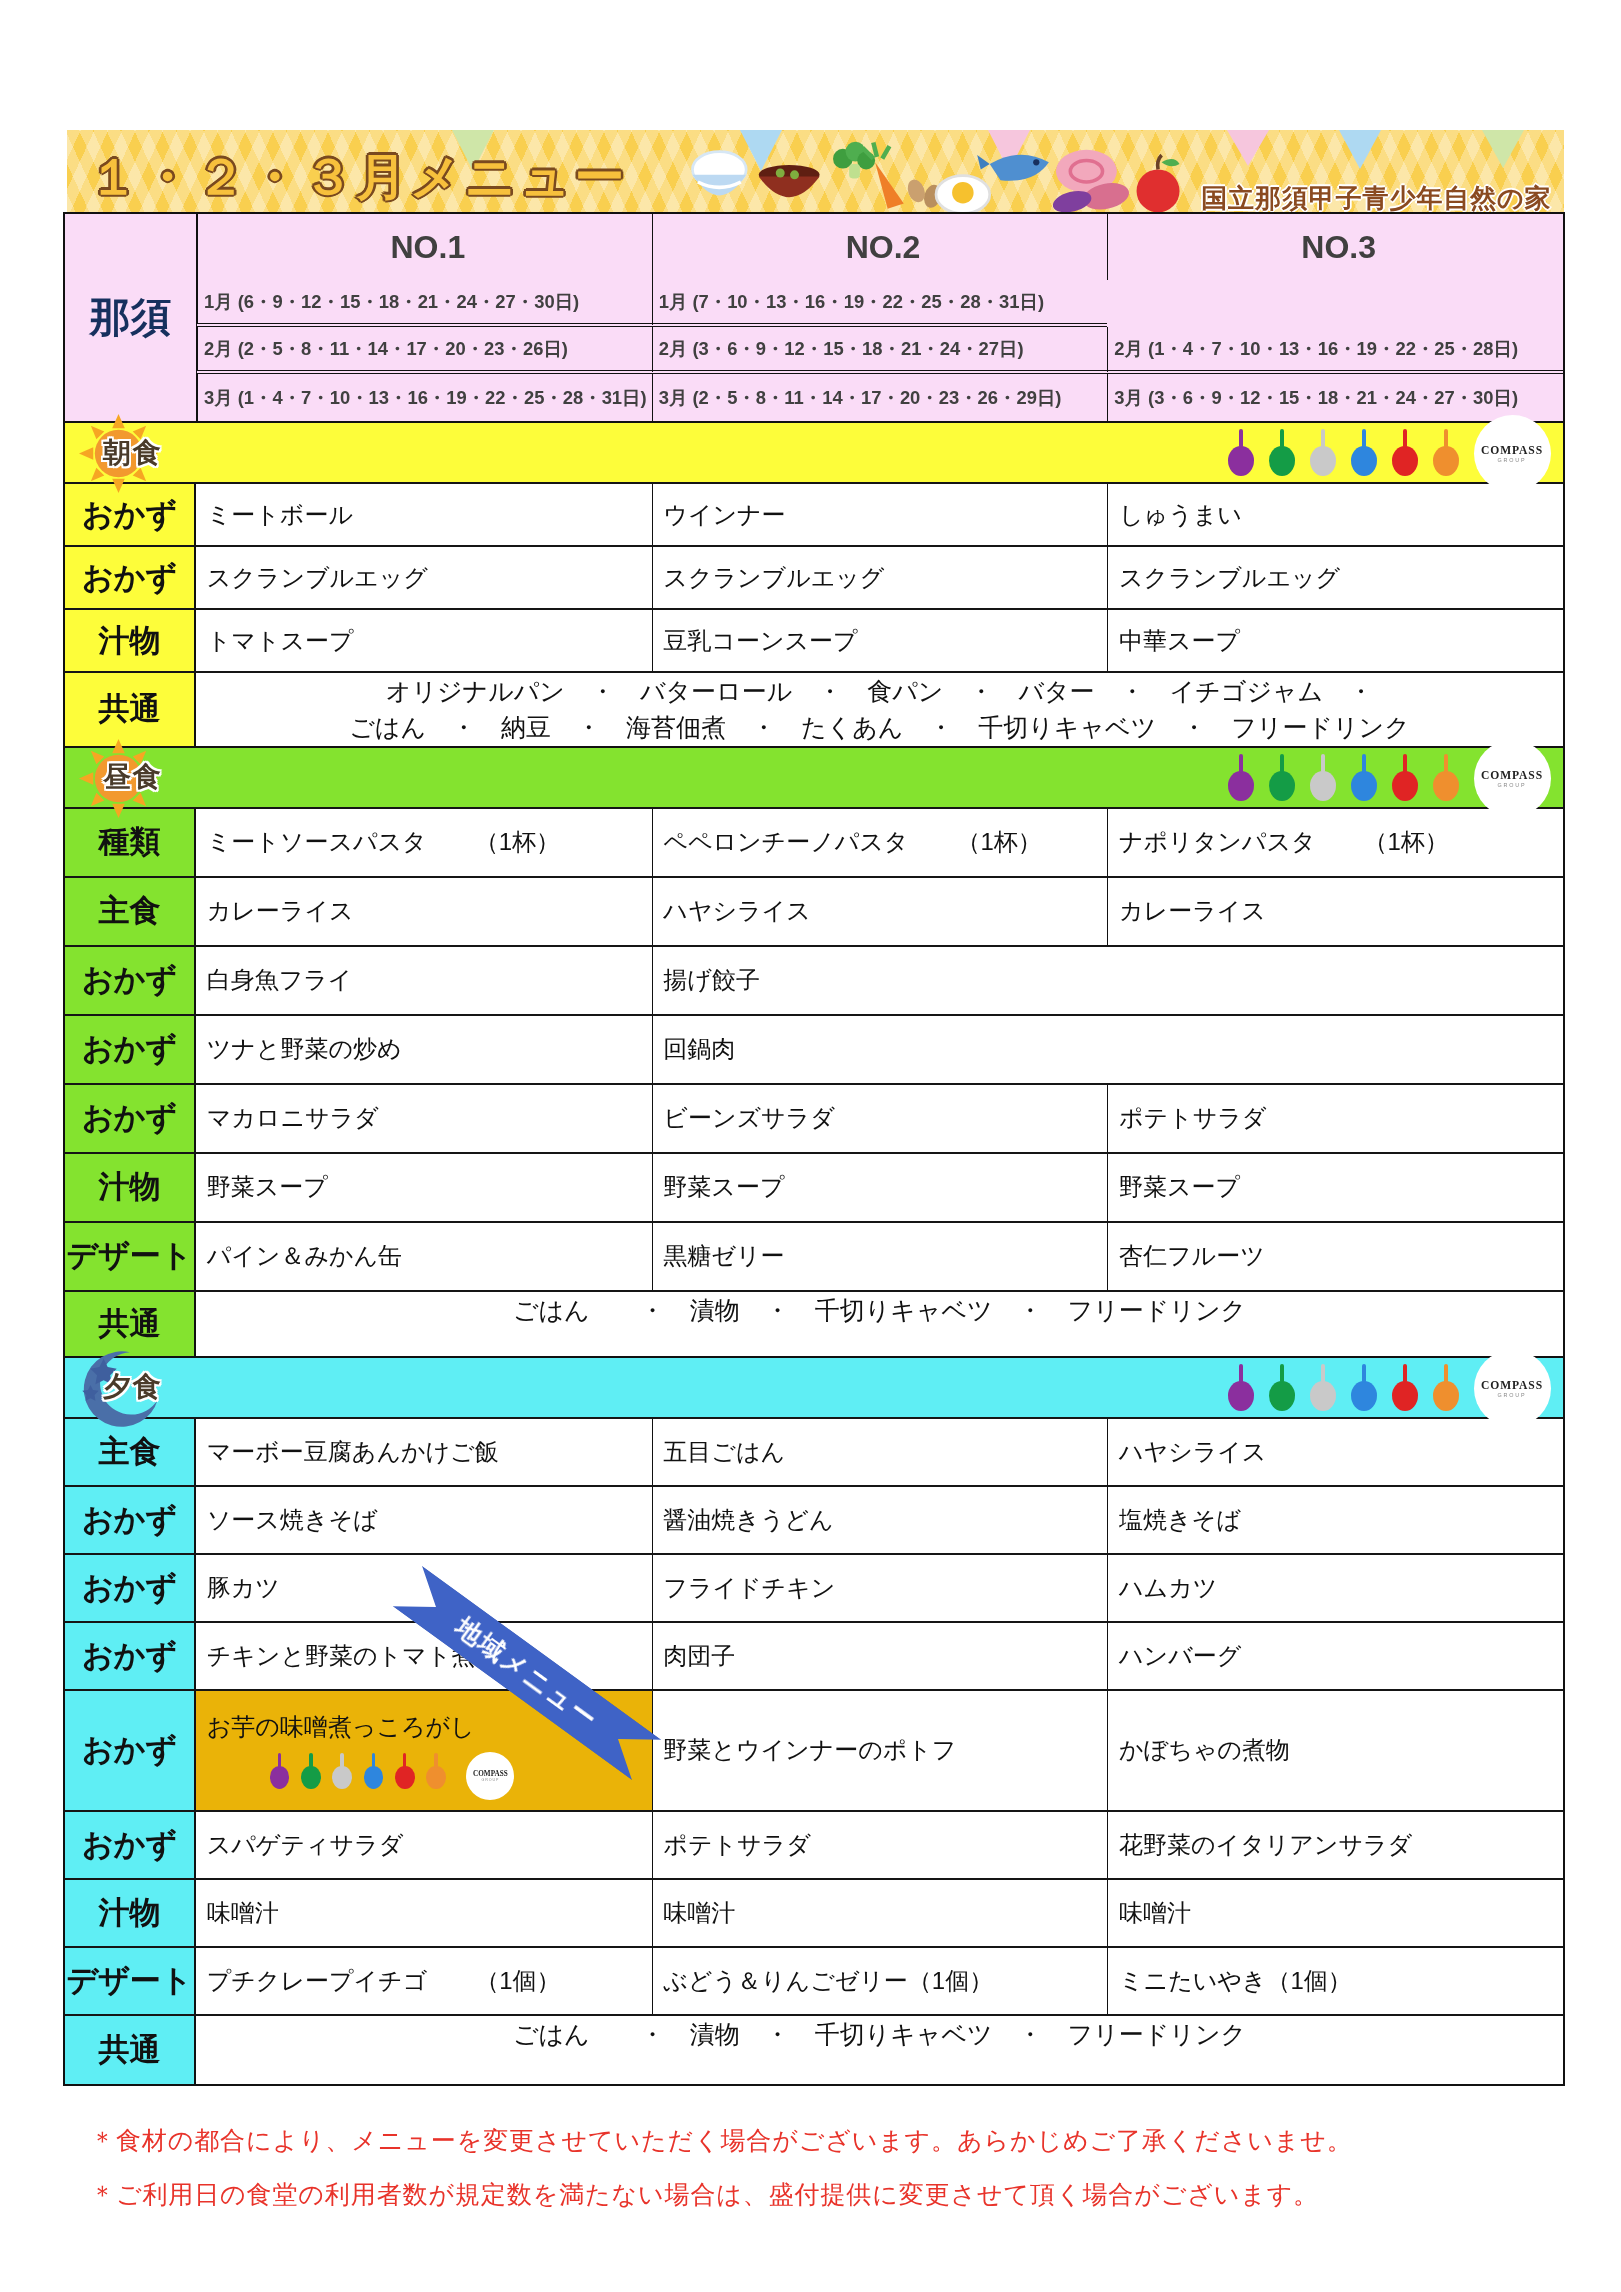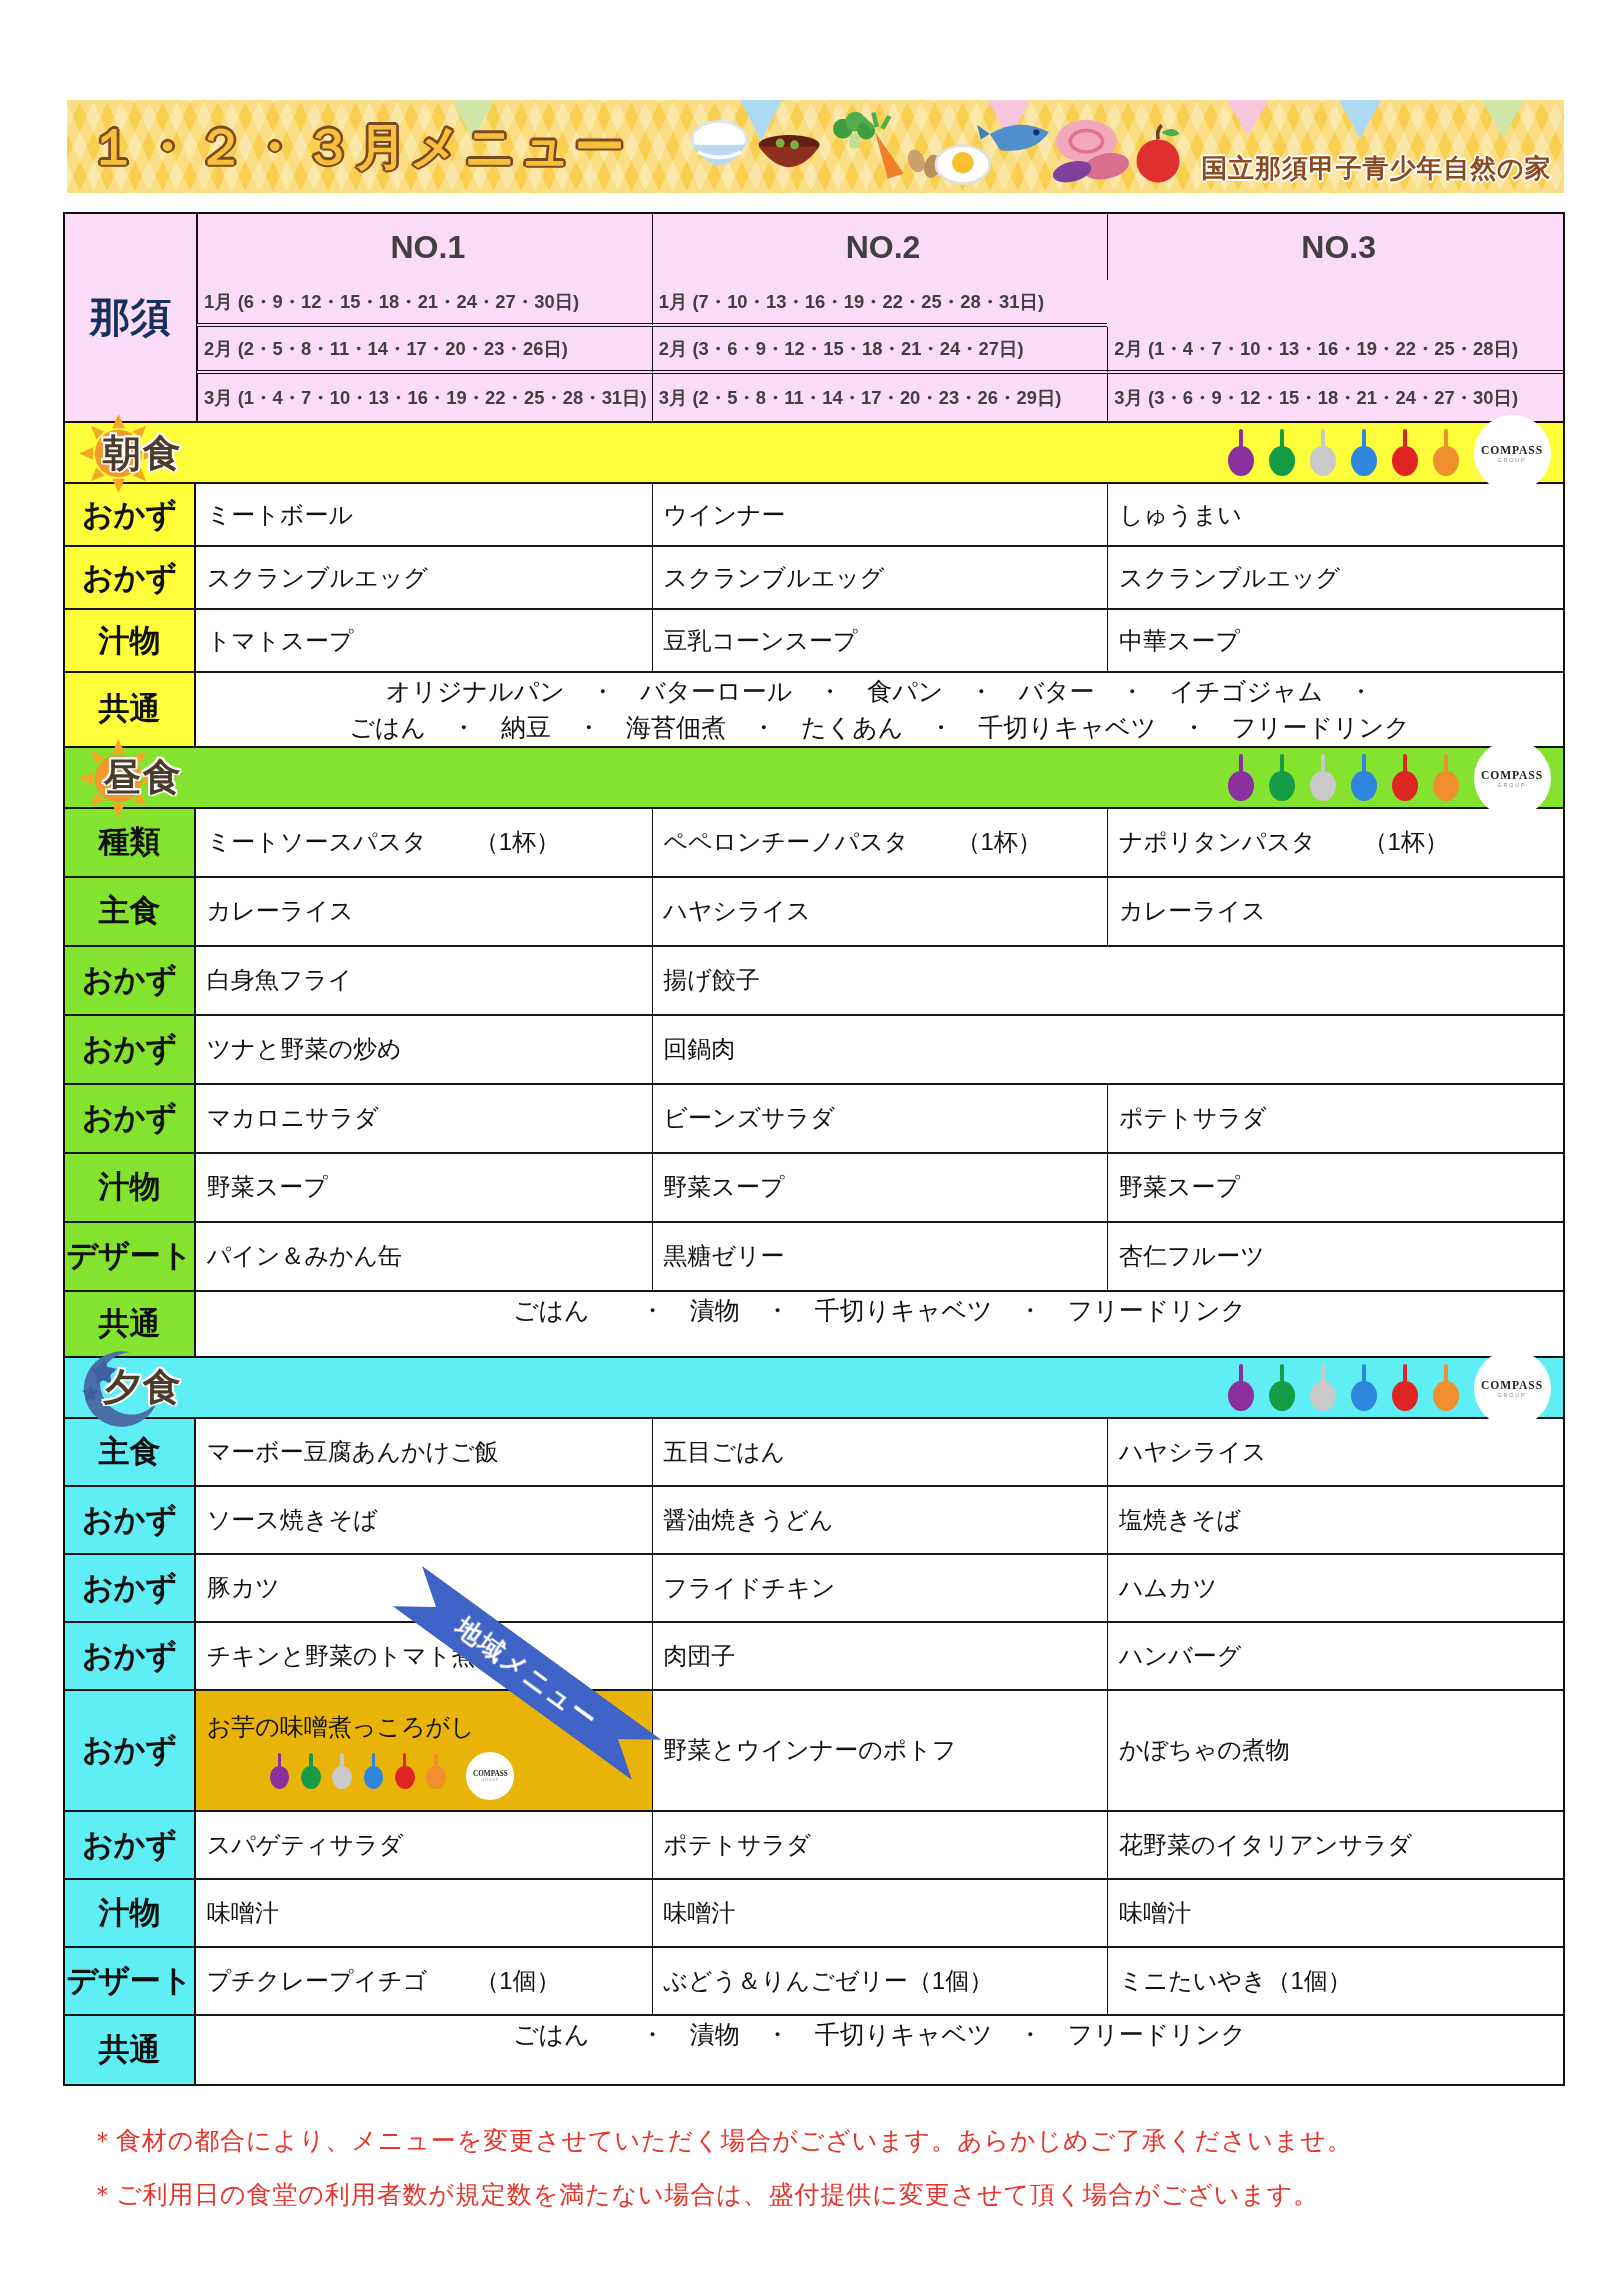--- a/index.html
+++ b/index.html
@@ -2,21 +2,21 @@
 <html style="font-size:14.3px"><head>
 <meta charset="utf-8">
 <style>
   * { box-sizing: border-box; margin: 0; padding: 0; }
   html,body { background:#ffffff; }
   body { font-family: "Liberation Sans", "DejaVu Sans", sans-serif; }
   .sheet { position:relative; width:1622px; height:2293px; background:#fff; overflow:hidden; }
 
   
   .banner {
-    position:absolute; left:67px; top:100px; width:1497px; height:93px;
+    position:absolute; left:67px; top:130px; width:1497px; height:93px;
     background:
       repeating-linear-gradient(115deg, rgba(255,255,255,.30) 0 12.5px, rgba(255,255,255,0) 12.5px 25px),
       repeating-linear-gradient(65deg, rgba(255,255,255,.30) 0 12.5px, rgba(255,255,255,0) 12.5px 25px),
       #f9cf4f;
     overflow:hidden;
   }
   .banner-title {
     position:absolute; left:21.5px; top:50%; transform:translateY(-50%);
     font-size:50px; font-weight:bold; letter-spacing:3.6px; color:#f7c03c;
     text-shadow:-2.7px 0 #7a4a1f, 2.7px 0 #7a4a1f, 0 -2.7px #7a4a1f, 0 2.7px #7a4a1f,
@@ -45,21 +45,21 @@
   .hdr .vb1  { border-left:2.7px solid #111; }
   .hdr .dd   { border-bottom:4.5px double #111; }
   .hdr .date { font-size:18.4px; white-space:nowrap; }
 
   .band { position:relative; height:61px; border-top:2.7px solid #111; }
   .band.bf { background:#fdfd3a; }
   .band.lu { background:#84e32f; }
   .band.dn { background:#5feef4; }
   .band-icon { position:absolute; left:14.3px; top:-9px; z-index:6; }
   .band-label { position:absolute; left:38px; top:50%; transform:translateY(-50%); z-index:7;
-    font-size:38px; font-weight:bold; color:#4a3b2a; letter-spacing:1.8px;
+    font-size:28px; font-weight:bold; color:#4a3b2a; letter-spacing:1.8px;
     text-shadow:-1.8px 0 #fff, 1.8px 0 #fff, 0 -1.8px #fff, 0 1.8px #fff, -1.8px -1.8px #fff, 1.8px 1.8px #fff, -1.8px 1.8px #fff, 1.8px -1.8px #fff; }
 
   .spoons { position:absolute; right:104px; top:23px; display:flex; gap:15px; z-index:6; }
   .spoon { width:26px; height:30px; border-radius:50%/48% 48% 52% 52%; position:relative; }
   .spoon::before { content:""; position:absolute; left:10.7px; top:-17px; width:4.5px; height:19px; border-radius:2.7px; background:inherit; }
   .logo { position:absolute; right:12.5px; top:-8px; width:77px; height:77px; border-radius:50%; background:#fff;
           display:flex; flex-direction:column; align-items:center; justify-content:center; z-index:6; }
   .logo .lg-main { font-size:11.6px; font-weight:bold; letter-spacing:0.9px; color:#222; font-family:"Liberation Serif","DejaVu Serif",serif; }
   .logo .lg-sub  { font-size:5.4px; letter-spacing:1.8px; color:#888; }
 

